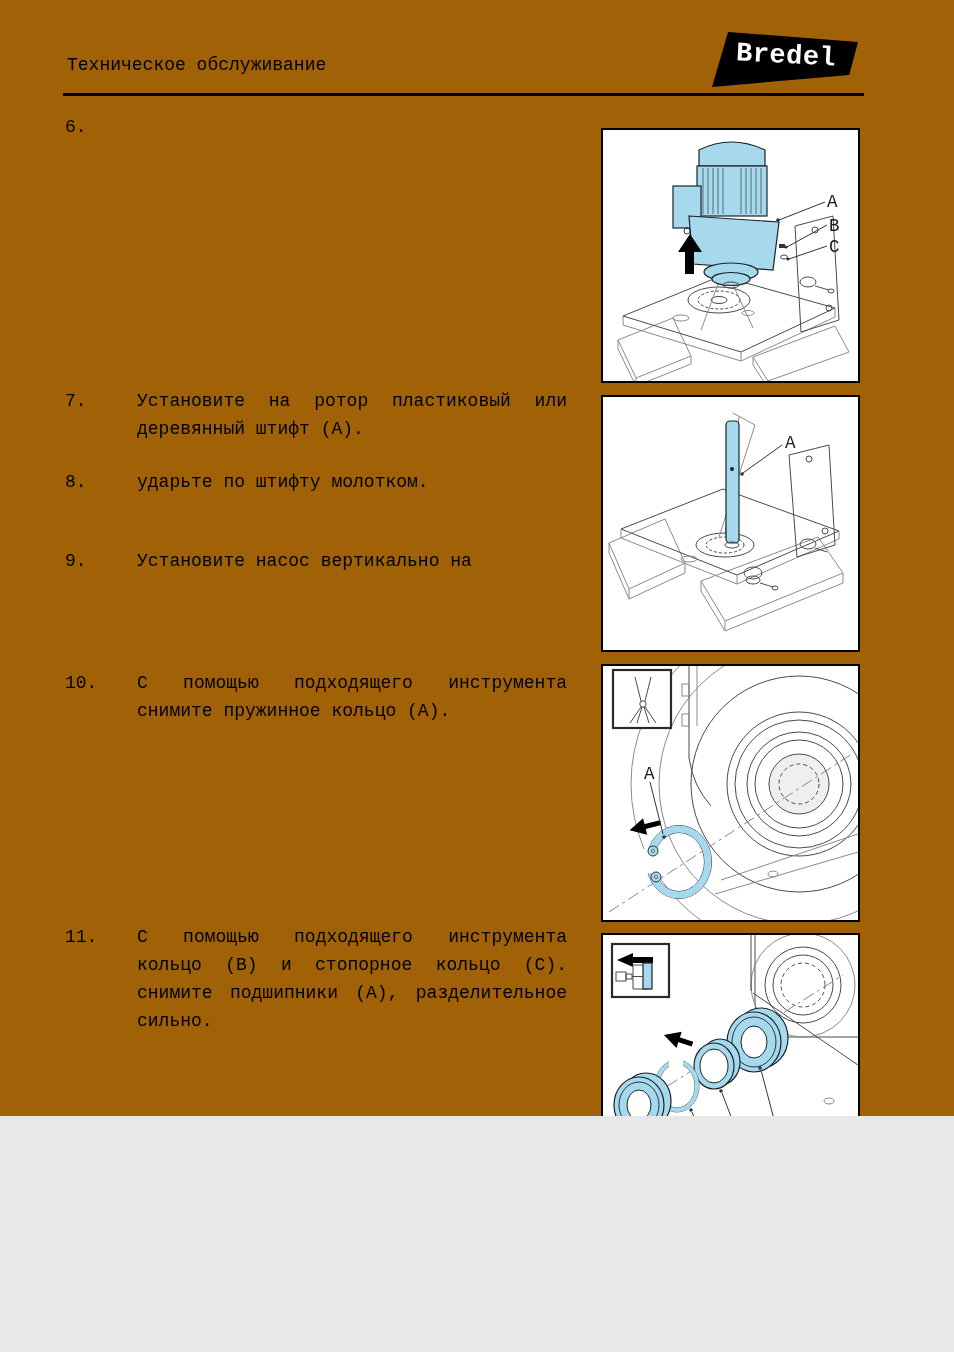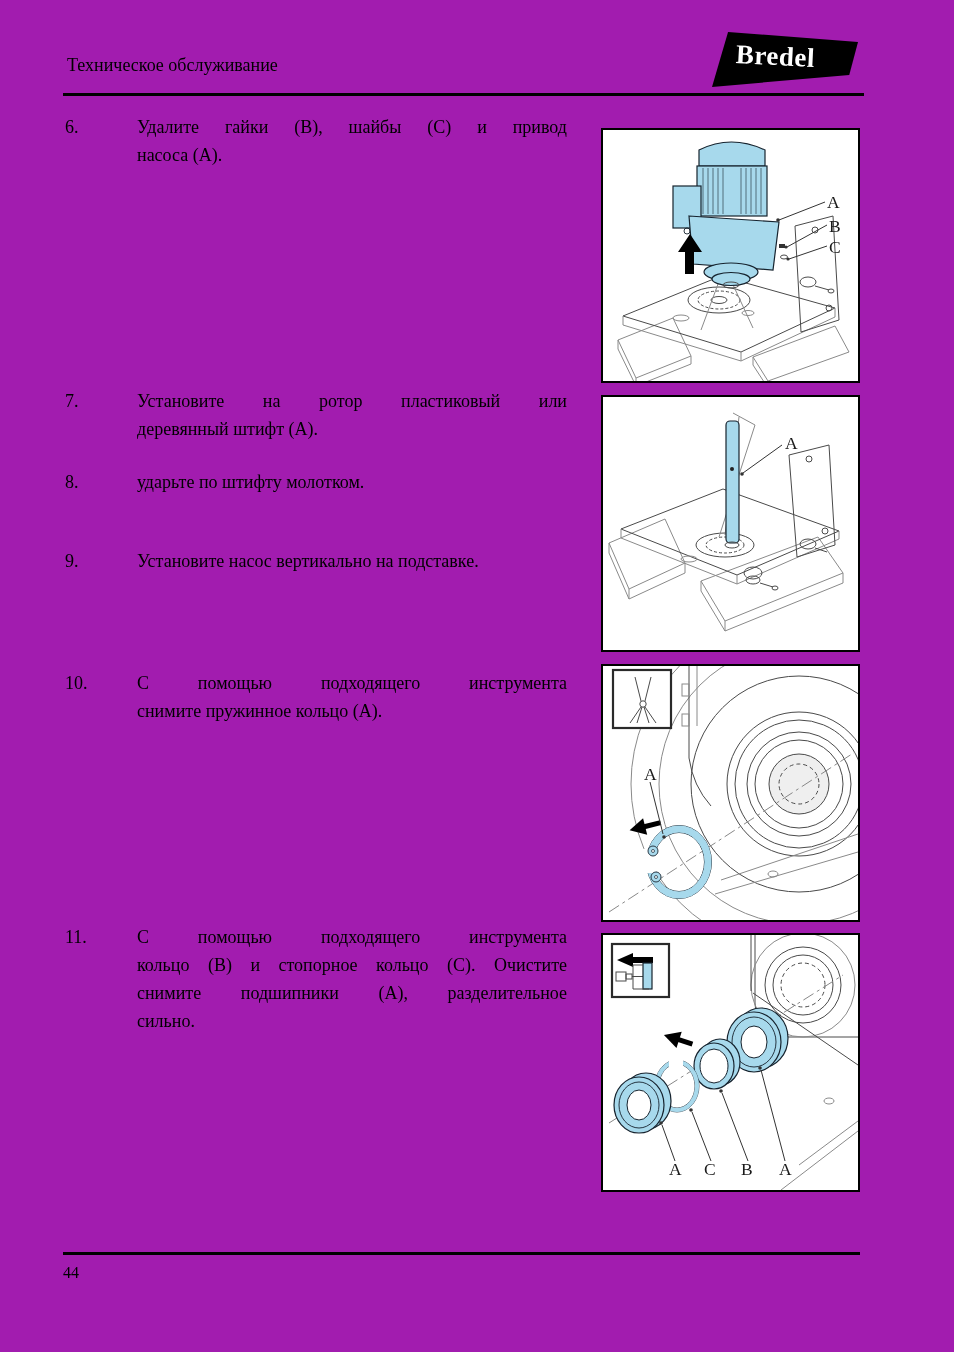--- a/index.html
+++ b/index.html
@@ -1,18 +1,18 @@
 <!DOCTYPE html>
 <html><head>
 <meta charset="utf-8">
 <style>
   html,body{margin:0;padding:0;background:#e8e8e8;}
   .page{
-    position:relative;width:954px;height:1352px;background:#a21caf;
-    font-family:Liberation Serif, serif;color:#000;overflow:hidden;
+    position:relative;width:954px;height:1116px;background:#a16207;
+    font-family:Liberation Mono, monospace;color:#000;overflow:hidden;
   }
   
   .section-title{position:absolute;left:67px;top:55px;font-size:18px;}
   .logo{position:absolute;left:712px;top:32px;width:146px;height:55px;}
   .logo-bg{position:absolute;inset:0;background:#000;
     clip-path:polygon(11% 0%,100% 18%,94% 78%,0% 100%);}
   .logo-text{position:absolute;left:24px;top:9px;color:#fff;font-weight:bold;
     font-size:27px;letter-spacing:.5px;transform:rotate(3deg);}
   .hrule{position:absolute;left:63px;width:801px;height:3px;background:#000;}
   .hrule.top{top:93px;}
@@ -46,24 +46,20 @@
 
   <div class="section-title">Техническое обслуживание</div>
   <div class="logo">
     <div class="logo-bg"></div>
     <span class="logo-text">Bredel</span>
   </div>
   <div class="hrule top"></div>
 
   <div class="step" style="top:113px">
     <span class="num">6.</span>
-    <div class="txt">
-      <div class="jline">Удалите гайки (B), шайбы (C) и привод</div>
-      <div class="nline">насоса (A).</div>
-    </div>
   </div>
 
   <div class="step" style="top:387px">
     <span class="num">7.</span>
     <div class="txt">
       <div class="jline">Установите на ротор пластиковый или</div>
       <div class="nline">деревянный штифт (A).</div>
     </div>
   </div>
 

